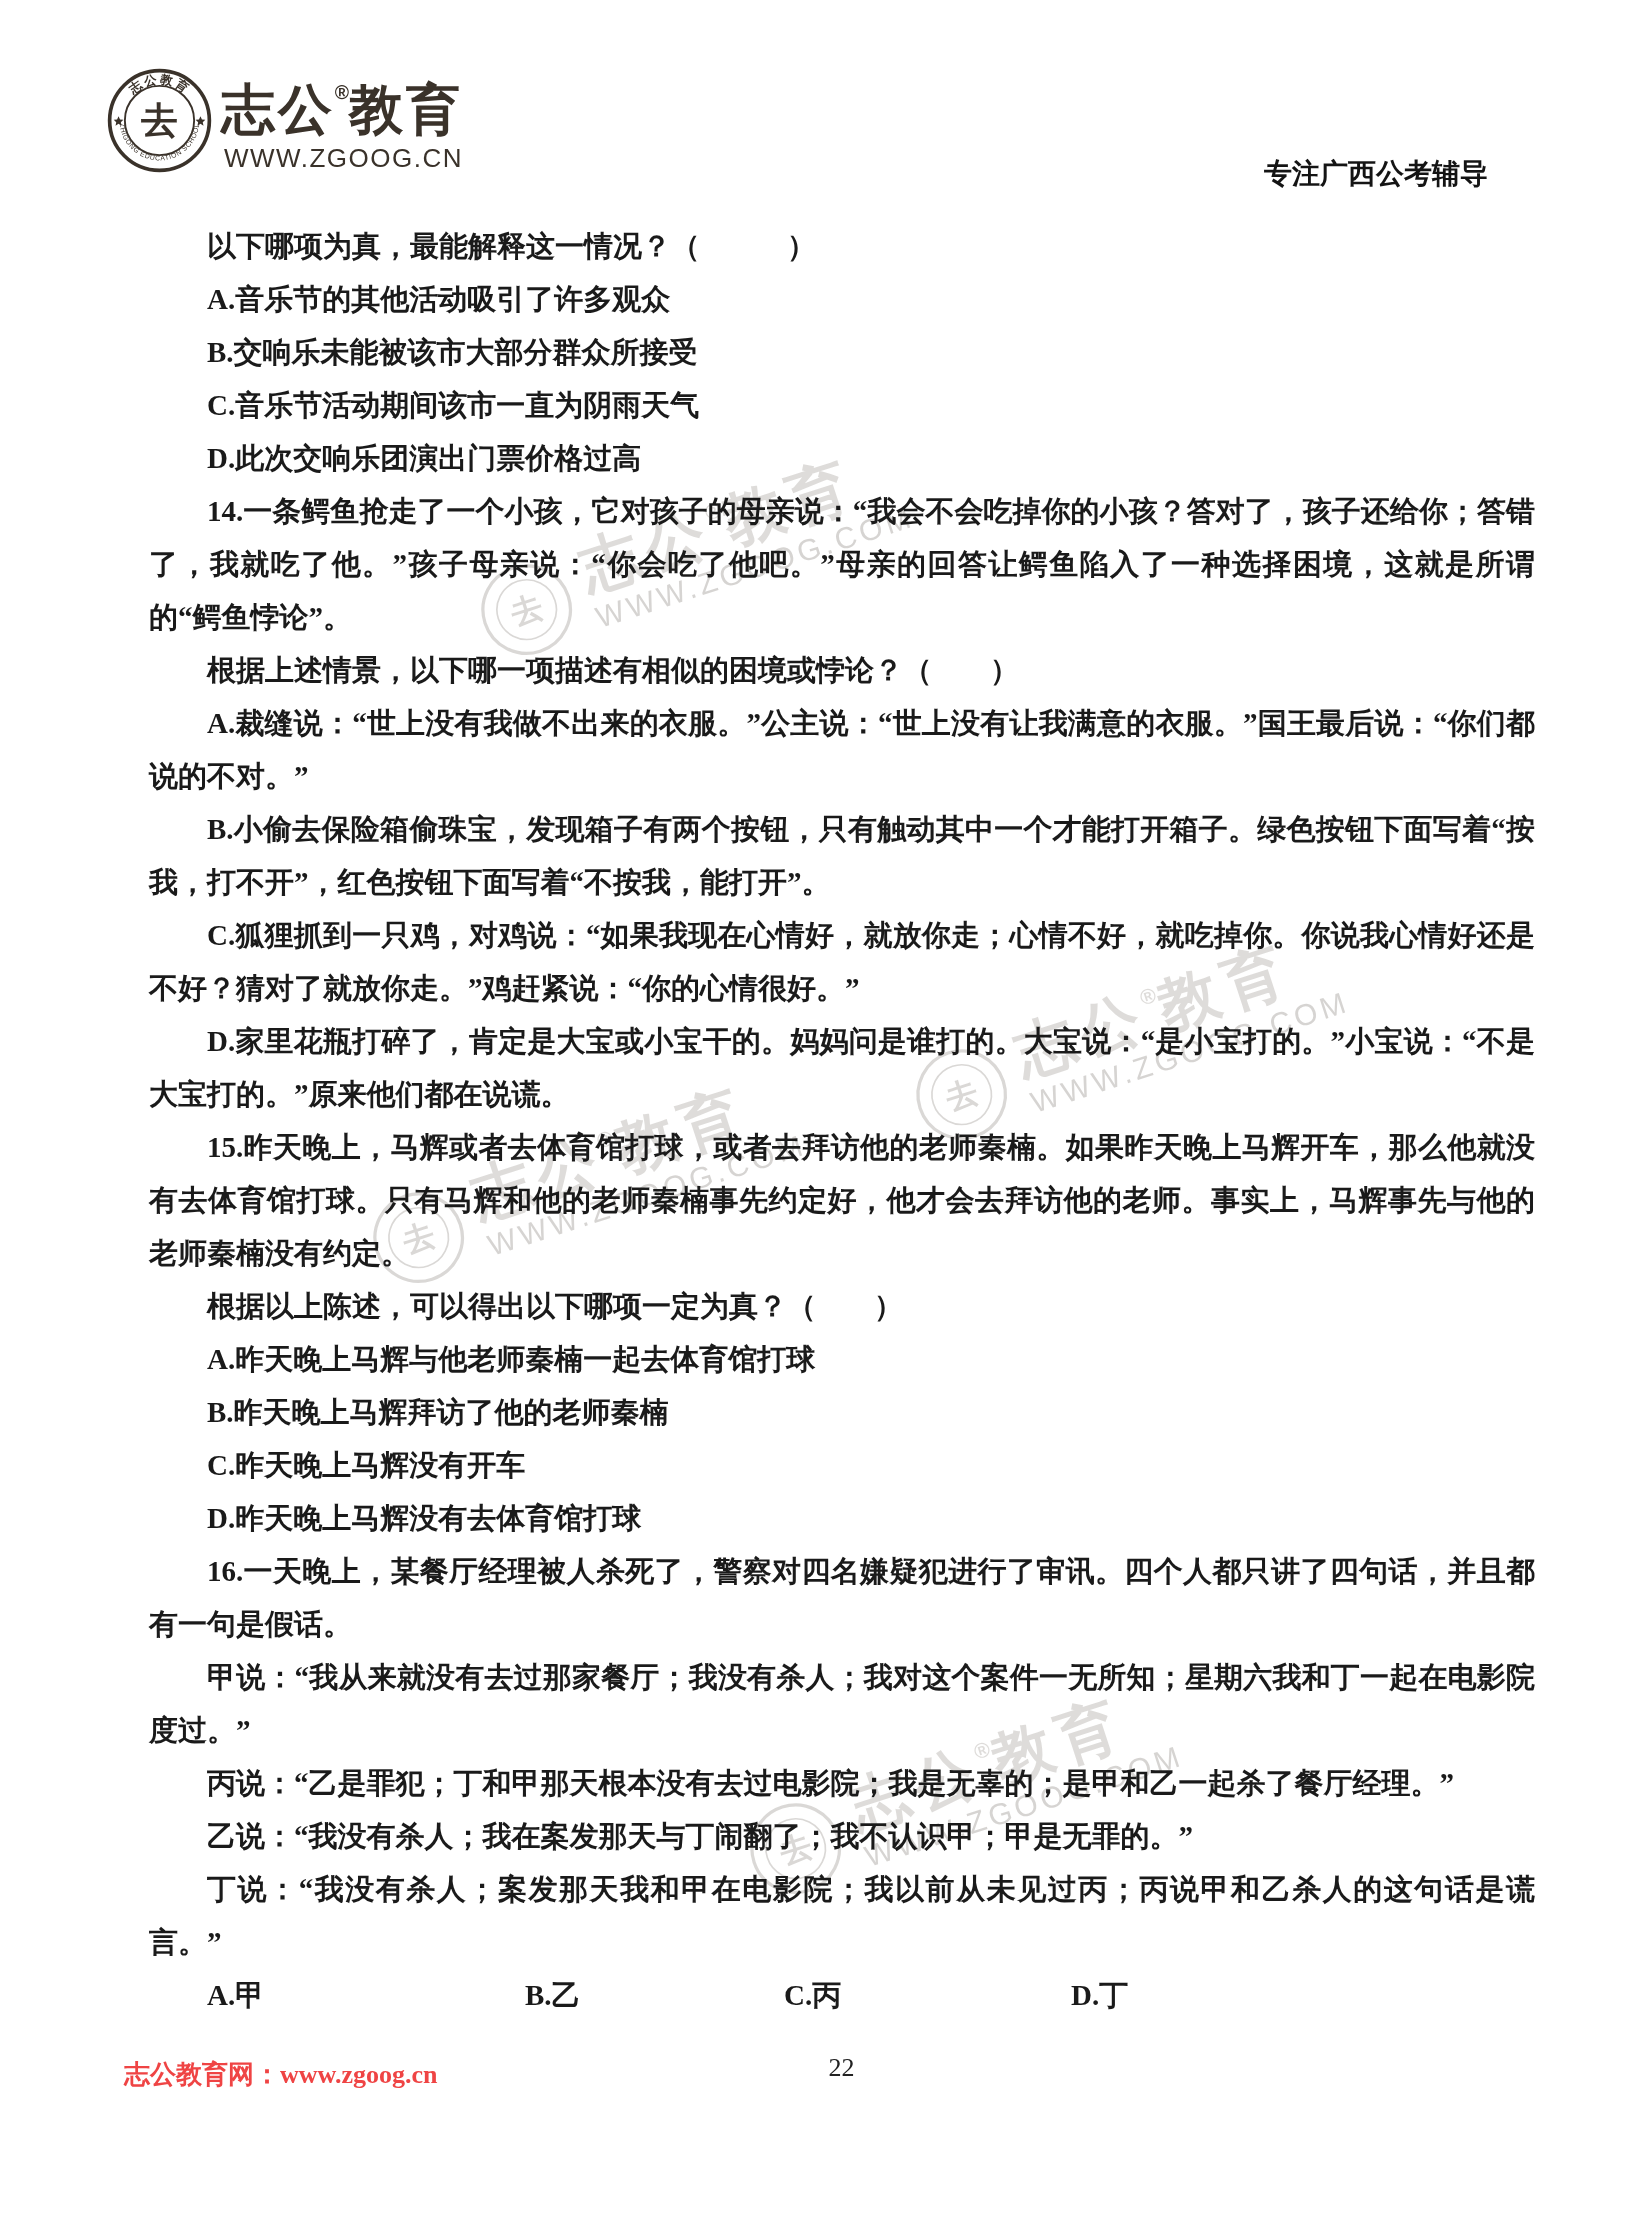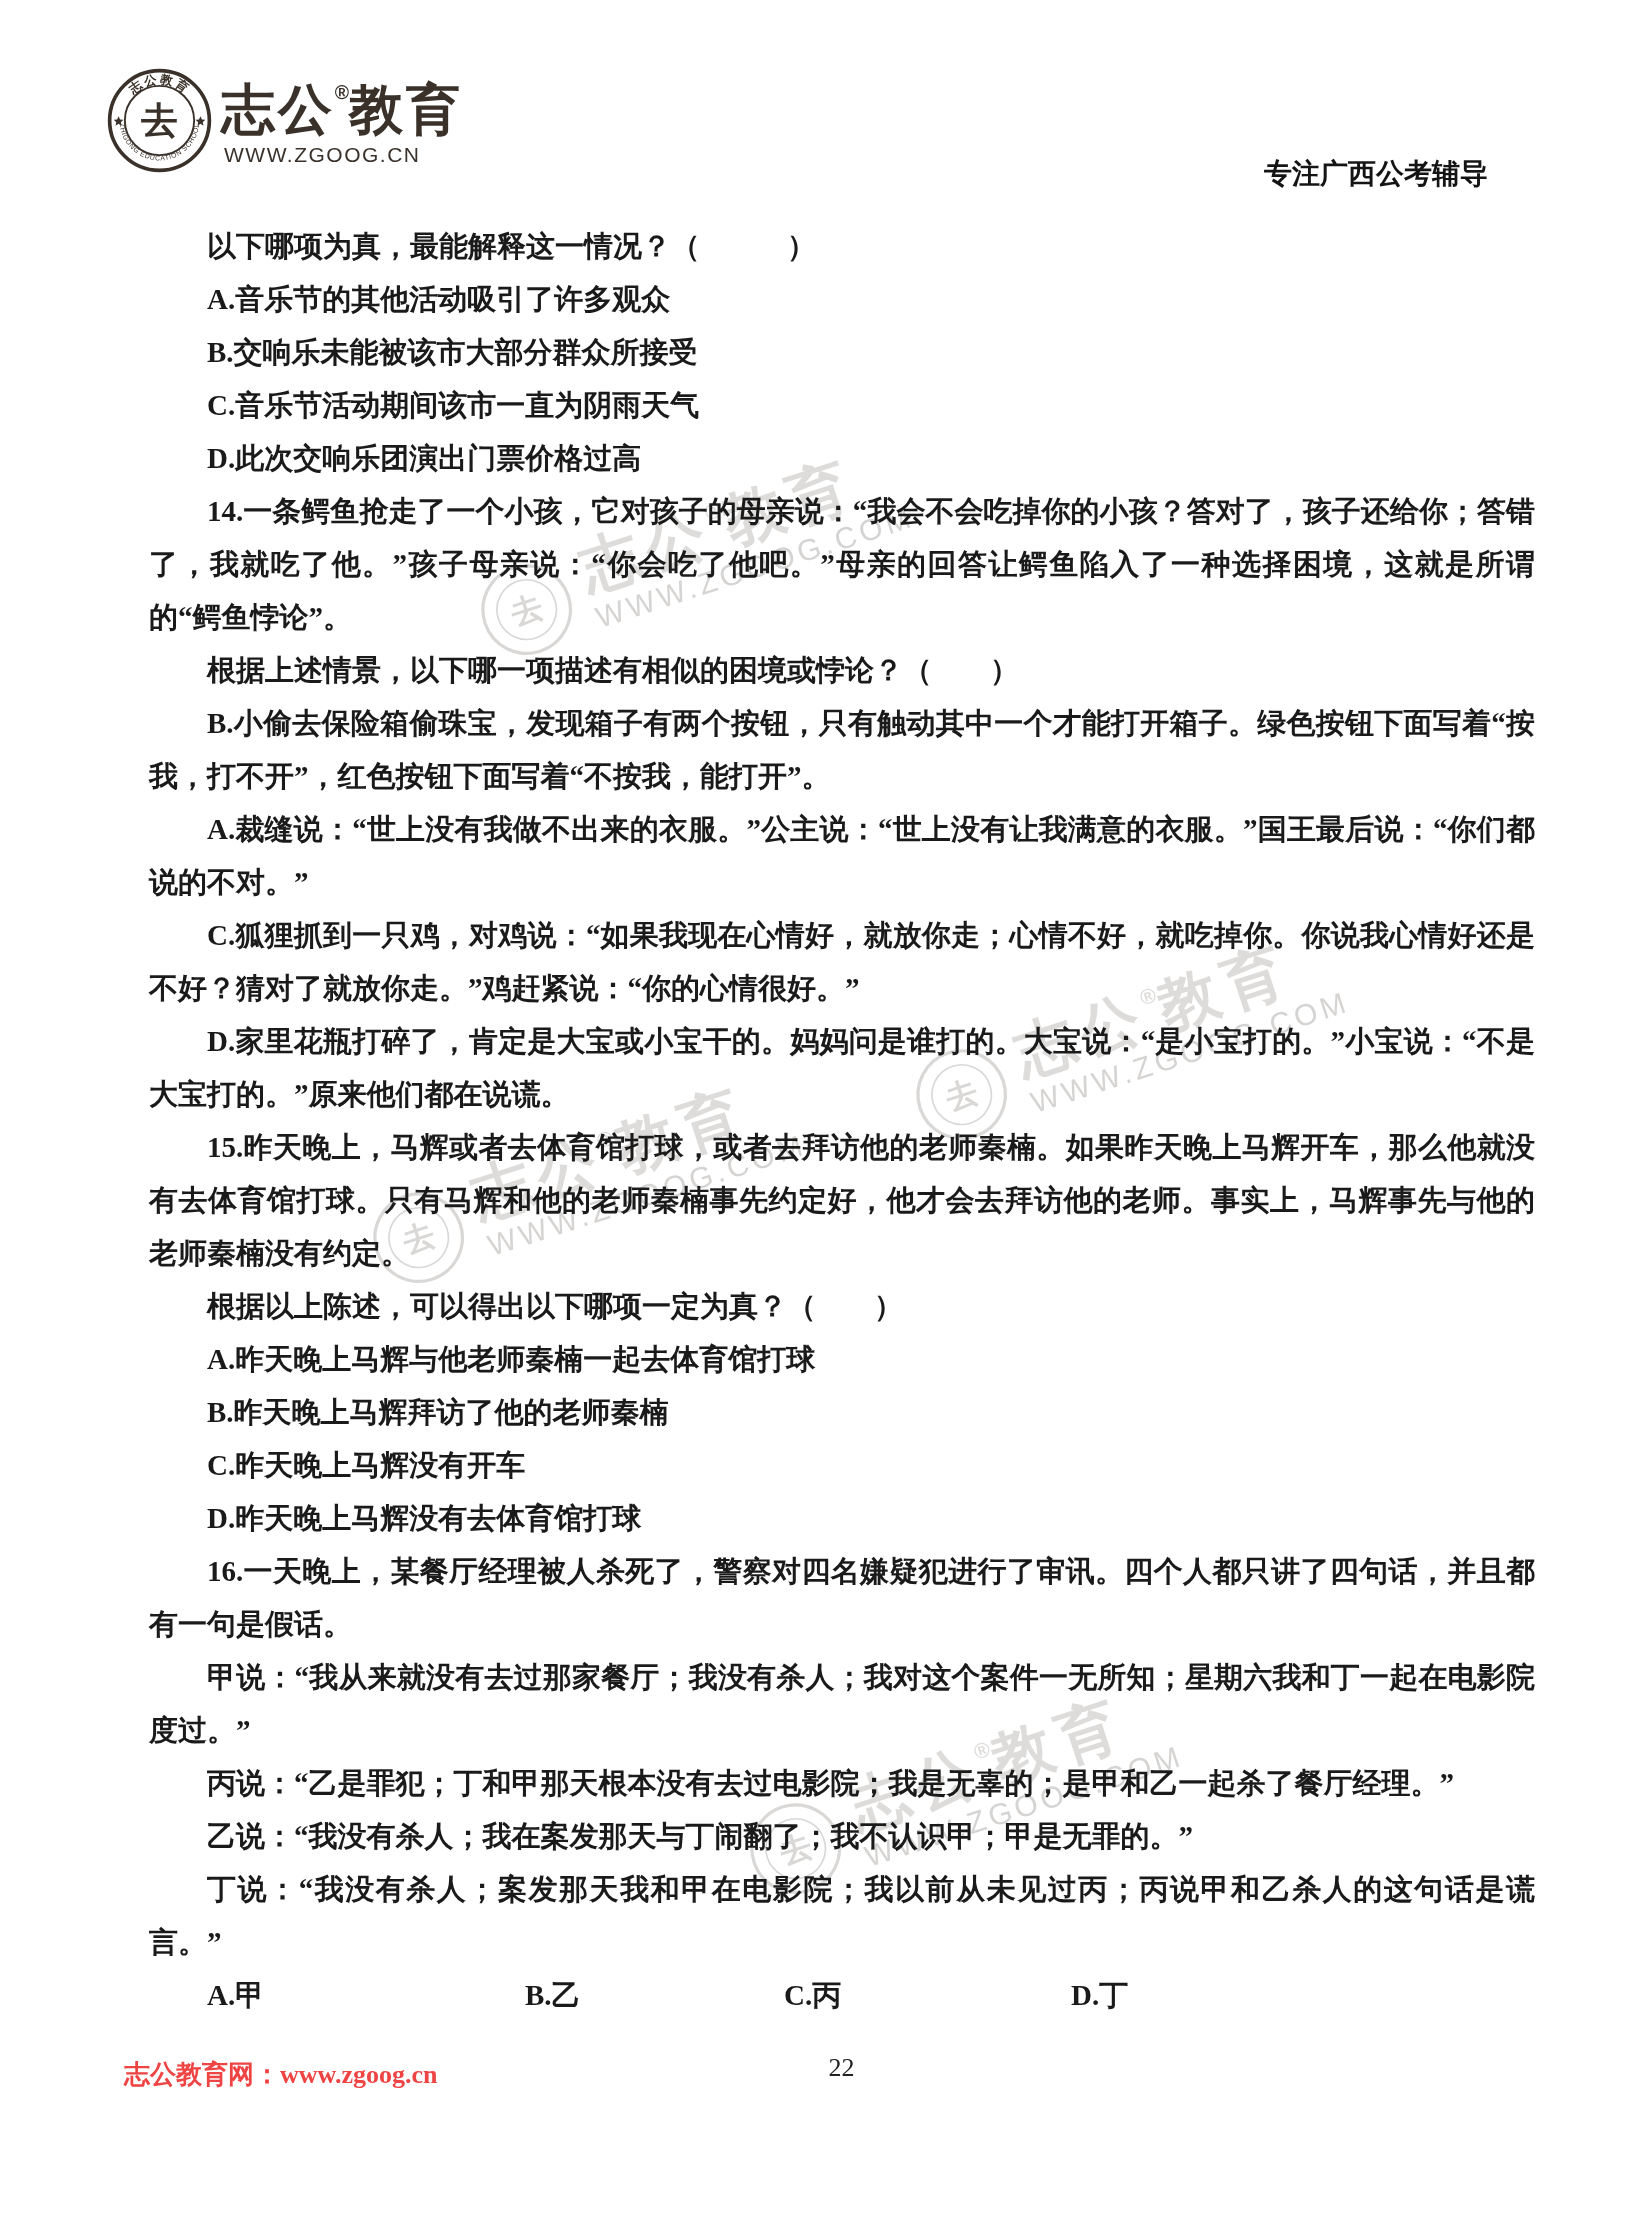--- a/index.html
+++ b/index.html
@@ -9,21 +9,21 @@
   }
   
   .logo-seal{position:absolute;left:107px;top:68px;width:105px;height:105px;color:#3a322a;}
   .logo-text{
     position:absolute;left:221px;top:82px;color:#3a322a;line-height:1;
     font-family:"Liberation Sans", sans-serif;font-weight:800;font-size:54px;letter-spacing:2.9px;white-space:nowrap;
   }
   .logo-text .reg{font-size:19.4px;vertical-align:29px;letter-spacing:0;font-weight:700;}
   .logo-url{
     position:absolute;left:224px;top:143px;color:#3a322a;
-    font-family:"Liberation Sans", sans-serif;font-size:21px;letter-spacing:1.5px;font-weight:500;white-space:nowrap;
+    font-family:"Liberation Sans", sans-serif;font-size:26px;letter-spacing:1.5px;font-weight:500;white-space:nowrap;
   }
   .tagline{position:absolute;right:163px;top:155px;font-size:28px;font-weight:700;color:#141414;white-space:nowrap;font-family:Liberation Mono, monospace;}
 
   
   .wm{
     position:absolute;display:flex;align-items:center;gap:17.5px;height:107px;z-index:0;
     transform:rotate(-18deg);transform-origin:47px 53px;pointer-events:none;
   }
   .wm-seal{width:93px;height:93px;flex:0 0 auto;color:rgba(70,60,50,0.20);}
   .wm-col{display:flex;flex-direction:column;}
@@ -126,22 +126,22 @@
 </div>
 
 <div class="doc">
   <p>以下哪项为真，最能解释这一情况？（　　　）</p>
   <p>A.音乐节的其他活动吸引了许多观众</p>
   <p>B.交响乐未能被该市大部分群众所接受</p>
   <p>C.音乐节活动期间该市一直为阴雨天气</p>
   <p>D.此次交响乐团演出门票价格过高</p>
   <p>14.一条鳄鱼抢走了一个小孩，它对孩子的母亲说：“我会不会吃掉你的小孩？答对了，孩子还给你；答错了，我就吃了他。”孩子母亲说：“你会吃了他吧。”母亲的回答让鳄鱼陷入了一种选择困境，这就是所谓的“鳄鱼悖论”。</p>
   <p>根据上述情景，以下哪一项描述有相似的困境或悖论？（　　）</p>
+  <p>A.裁缝说：“世上没有我做不出来的衣服。”公主说：“世上没有让我满意的衣服。”国王最后说：“你们都说的不对。”</p>
   <p>B.小偷去保险箱偷珠宝，发现箱子有两个按钮，只有触动其中一个才能打开箱子。绿色按钮下面写着“按我，打不开”，红色按钮下面写着“不按我，能打开”。</p>
-  <p>A.裁缝说：“世上没有我做不出来的衣服。”公主说：“世上没有让我满意的衣服。”国王最后说：“你们都说的不对。”</p>
   <p>C.狐狸抓到一只鸡，对鸡说：“如果我现在心情好，就放你走；心情不好，就吃掉你。你说我心情好还是不好？猜对了就放你走。”鸡赶紧说：“你的心情很好。”</p>
   <p>D.家里花瓶打碎了，肯定是大宝或小宝干的。妈妈问是谁打的。大宝说：“是小宝打的。”小宝说：“不是大宝打的。”原来他们都在说谎。</p>
   <p>15.昨天晚上，马辉或者去体育馆打球，或者去拜访他的老师秦楠。如果昨天晚上马辉开车，那么他就没有去体育馆打球。只有马辉和他的老师秦楠事先约定好，他才会去拜访他的老师。事实上，马辉事先与他的老师秦楠没有约定。</p>
   <p>根据以上陈述，可以得出以下哪项一定为真？（　　）</p>
   <p>A.昨天晚上马辉与他老师秦楠一起去体育馆打球</p>
   <p>B.昨天晚上马辉拜访了他的老师秦楠</p>
   <p>C.昨天晚上马辉没有开车</p>
   <p>D.昨天晚上马辉没有去体育馆打球</p>
   <p>16.一天晚上，某餐厅经理被人杀死了，警察对四名嫌疑犯进行了审讯。四个人都只讲了四句话，并且都有一句是假话。</p>
   <p>甲说：“我从来就没有去过那家餐厅；我没有杀人；我对这个案件一无所知；星期六我和丁一起在电影院度过。”</p>

